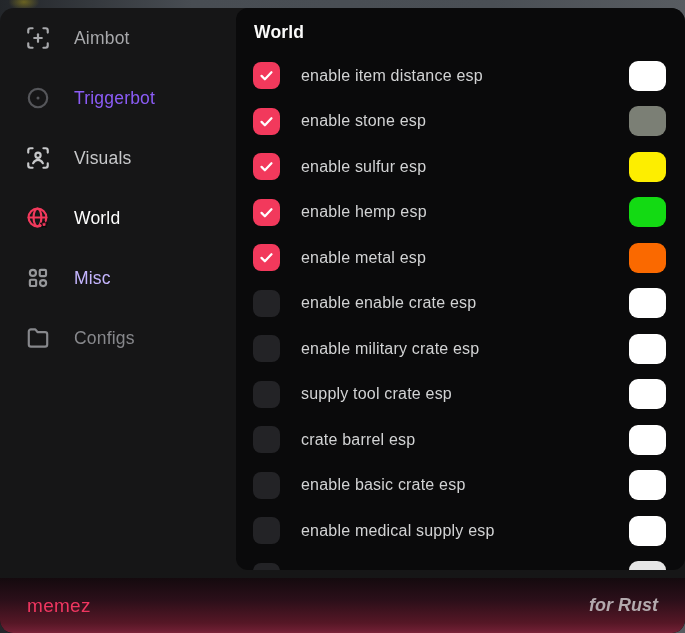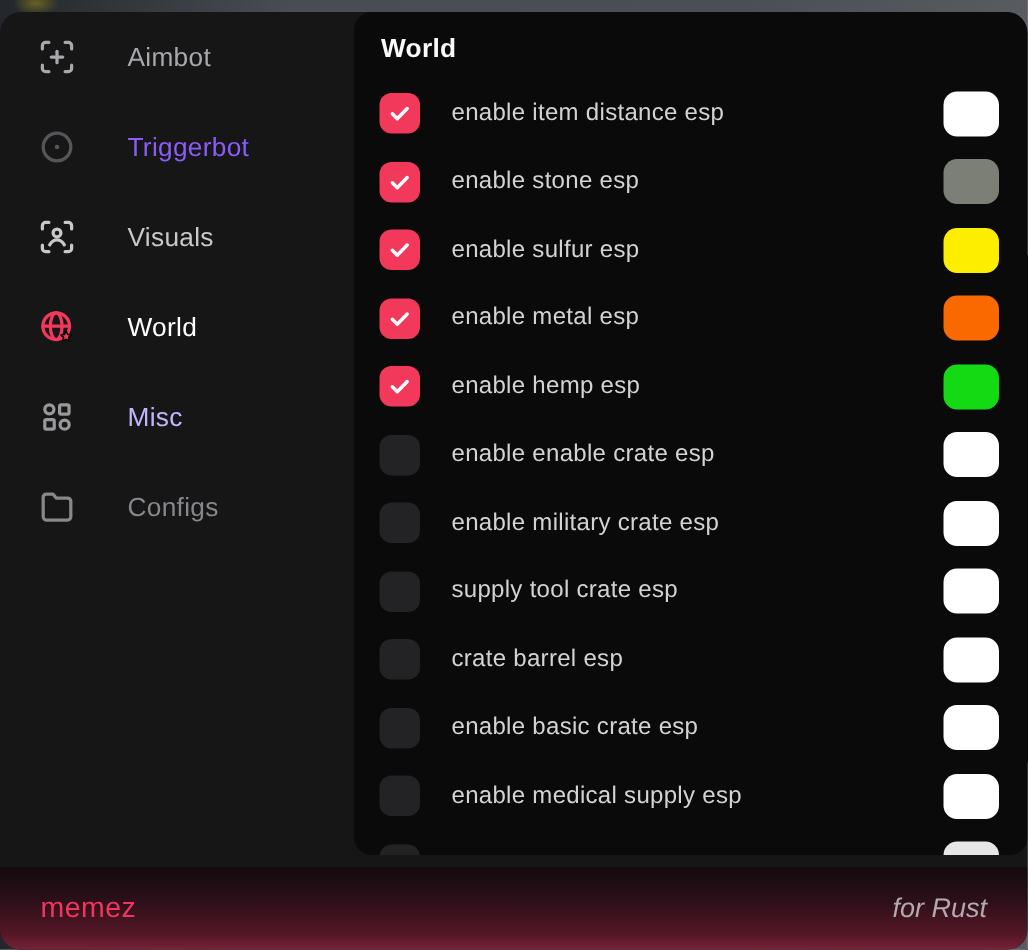--- a/index.html
+++ b/index.html
@@ -12,21 +12,21 @@
   }
   .window{
     position:absolute; left:0; top:8px; right:0; bottom:0;
     background:#161617;
     border-radius:14px 14px 13px 13px;
     overflow:hidden;
   }
   
   .sidebar{ position:absolute; left:0; top:0; width:236px; bottom:63px; padding-top:0; }
   .side-item{
-    height:60px; display:flex; align-items:center; gap:34px;
+    height:60px; display:flex; align-items:center; gap:23px;
     padding-left:25px; cursor:pointer;
   }
   .side-item .icon{ width:26px; height:26px; flex:0 0 auto; display:flex; }
   .side-item .icon svg{ width:26px; height:26px; }
   .side-item .lbl{ font-size:17.5px; font-weight:500; letter-spacing:.2px; }
   
   .panel{
     position:absolute; left:236px; top:0; right:0; height:562px;
     background:#0a0a0b; border-radius:12px 12px 12px 12px;
     overflow:hidden;
@@ -52,21 +52,21 @@
   }
   
   .footer{
     position:absolute; left:0; right:0; bottom:0; height:55px;
     border-radius:0 0 13px 13px;
     background:linear-gradient(180deg,#140a0e 0%, #2b0f19 40%, #561726 82%, #6e1f33 96%, #7a2439 100%);
     display:flex; align-items:center; justify-content:space-between;
     padding:0 27px;
   }
   .brand{ font-size:19px; font-weight:400; color:#ef3660; letter-spacing:.3px; }
-  .tagline{ font-size:18px; font-weight:400; font-style:italic; color:#b3aaae; }
+  .tagline{ font-size:18px; font-weight:700; font-style:italic; color:#b3aaae; }
 </style>
 </head>
 <body>
 
 <div class="window">
 
   <nav class="sidebar" id="sidebar">
       <div class="side-item">
         <span class="icon" style="color:#a7a8ab">
           <svg viewBox="0 0 24 24" fill="none" stroke="currentColor" stroke-width="2" stroke-linecap="round" stroke-linejoin="round">
@@ -163,31 +163,31 @@
           </span>
           <span class="lbl">enable sulfur esp</span>
           <span class="swatch" style="background:#fdee00;"></span>
         </div>
         <div class="row">
           <span class="checkbox" style="background:#f2395c;">
             <svg viewBox="0 0 24 24" fill="none">
               <path d="M5 12.5l4.7 4.7L19 7.5" stroke="#ffffff" stroke-width="3.2" stroke-linecap="round" stroke-linejoin="round"></path>
             </svg>
           </span>
+          <span class="lbl">enable hemp esp</span>
+          <span class="swatch" style="background:#13da13;"></span>
+        </div>
+        <div class="row">
+          <span class="checkbox" style="background:#f2395c;">
+            <svg viewBox="0 0 24 24" fill="none">
+              <path d="M5 12.5l4.7 4.7L19 7.5" stroke="#ffffff" stroke-width="3.2" stroke-linecap="round" stroke-linejoin="round"></path>
+            </svg>
+          </span>
           <span class="lbl">enable metal esp</span>
           <span class="swatch" style="background:#fa6900;"></span>
-        </div>
-        <div class="row">
-          <span class="checkbox" style="background:#f2395c;">
-            <svg viewBox="0 0 24 24" fill="none">
-              <path d="M5 12.5l4.7 4.7L19 7.5" stroke="#ffffff" stroke-width="3.2" stroke-linecap="round" stroke-linejoin="round"></path>
-            </svg>
-          </span>
-          <span class="lbl">enable hemp esp</span>
-          <span class="swatch" style="background:#13da13;"></span>
         </div>
         <div class="row">
           <span class="checkbox" style="background:#232326;"></span>
           <span class="lbl">enable enable crate esp</span>
           <span class="swatch" style="background:#ffffff;"></span>
         </div>
         <div class="row">
           <span class="checkbox" style="background:#232326;"></span>
           <span class="lbl">enable military crate esp</span>
           <span class="swatch" style="background:#ffffff;"></span>

